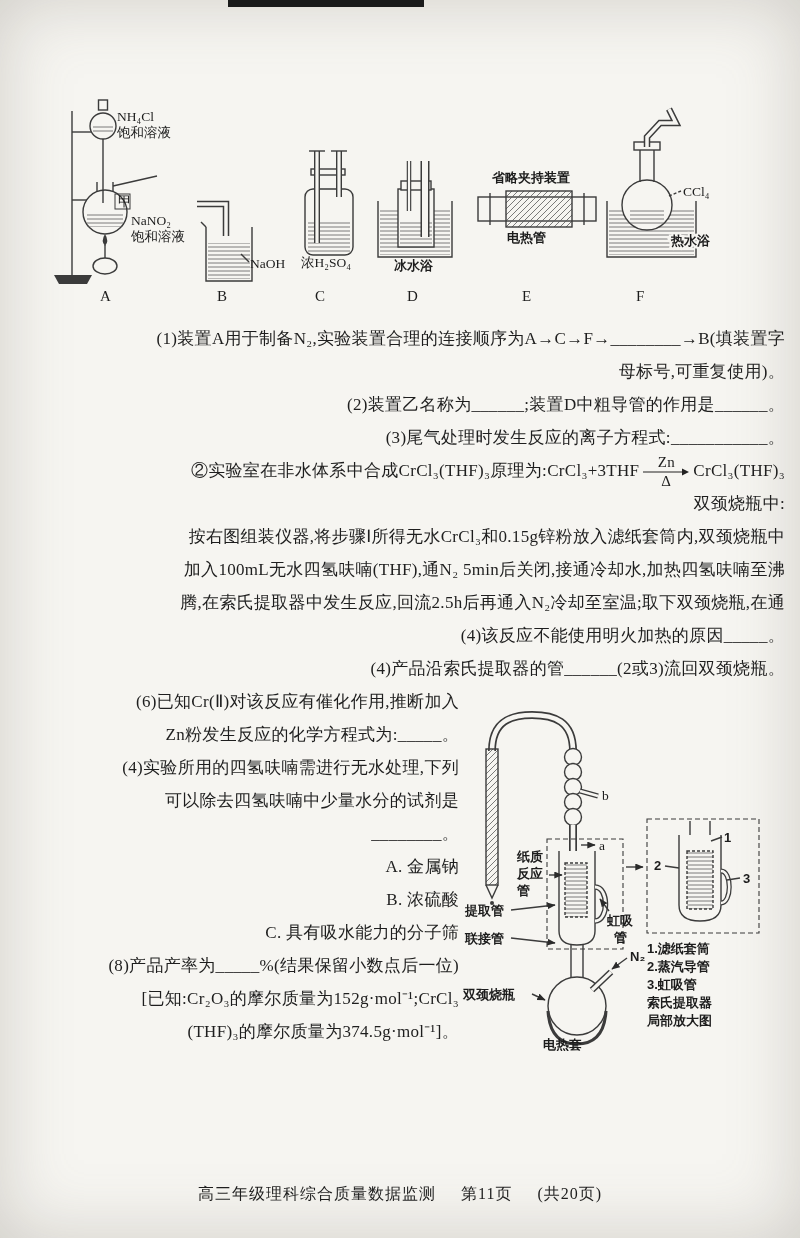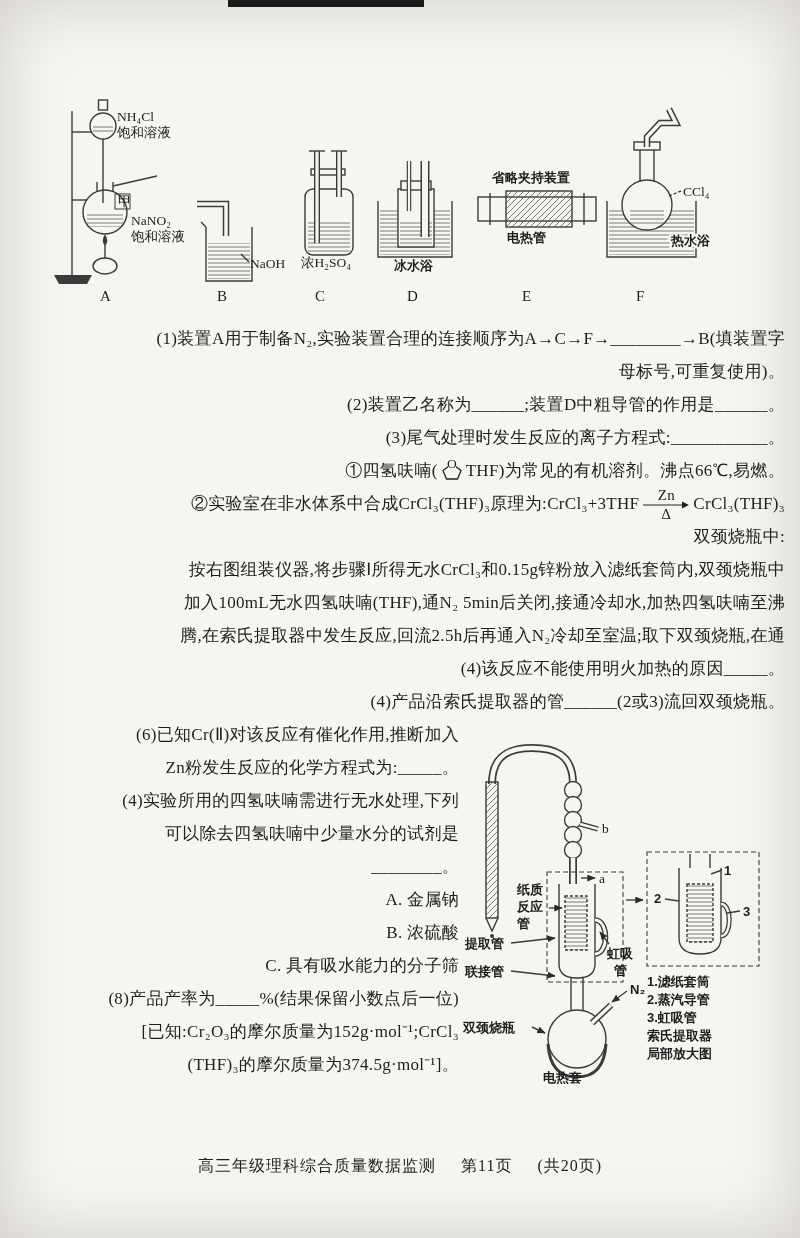--- a/index.html
+++ b/index.html
@@ -16,21 +16,21 @@
   .line { font-size:17px; line-height:33px; height:33px; white-space:nowrap; letter-spacing:0.3px;text-align:right; }
   .ind1 { padding-left:15px; }
   .ind2 { padding-left:18px; }
   .bottom { display:flex; }
   .leftcol { flex:0 0 374px; width:374px; }
   .rightcol { flex:1; }
   .soxhlet { display:block; margin-top:14px; }
   .thf { vertical-align:-4px; margin:0 2px; }
   .rxn { display:inline-flex; flex-direction:column; align-items:center; vertical-align:middle; margin:0 4px; line-height:normal; }
   .rxt { font-size:15px; line-height:11px; font-family:"Liberation Serif", serif; }
-  .footer { position:absolute; top:1156px; left:0; width:100%; text-align:center; font-size:16px; letter-spacing:1px; }
+  .footer { position:absolute; top:1184px; left:0; width:100%; text-align:center; font-size:16px; letter-spacing:1px; }
   .footer span { margin:0 10px; }
   svg text { fill:#1c1c1c; font-size:13.5px; }
   .st { font-family:"Liberation Sans", sans-serif; font-weight:bold; font-size:13px; }
   .sr { font-family:"Liberation Serif", serif; }
   .lbl { font-size:15px; }
 </style>
 </head>
 <body>
 
 <div class="page">
@@ -140,27 +140,20 @@
     <text class="st" x="671" y="160" style="paint-order:stroke; stroke:#f6f5f1; stroke-width:4px;">热水浴</text>
     <text class="sr lbl" x="636" y="216">F</text>
   </svg>
 
   <div class="content">
     <div class="line">(1)装置A用于制备N₂,实验装置合理的连接顺序为A→C→F→________→B(填装置字</div>
     <div class="line ind1">母标号,可重复使用)。</div>
     <div class="line">(2)装置乙名称为______;装置D中粗导管的作用是______。</div>
     <div class="line">(3)尾气处理时发生反应的离子方程式:___________。</div>
 
-    <div class="line">
-      <span>①四氢呋喃(</span><svg class="thf" width="24" height="20" viewBox="0 0 24 20">
-          <polygon points="12,4 21,10.5 17.5,19 6.5,19 3,10.5" fill="none" stroke="#222222" stroke-width="1.3"></polygon>
-          <rect x="8" y="0" width="8" height="9" fill="#f6f5f1" stroke="none"></rect>
-          <text x="12" y="8" text-anchor="middle" font-size="9" fill="#222222">O</text>
-        </svg><span>THF)为常见的有机溶剂。沸点66℃,易燃。</span>
-    </div>
 
     <div class="line">
       <span>②实验室在非水体系中合成CrCl₃(THF)₃原理为:CrCl₃+3THF</span><span class="rxn">
           <span class="rxt">Zn</span>
           <svg width="46" height="8" viewBox="0 0 46 8">
             <line x1="0" y1="4" x2="39" y2="4" stroke="#222222" stroke-width="1.2"></line>
             <polygon points="39,0.5 46,4 39,7.5" fill="#222222"></polygon>
           </svg>
           <span class="rxt">Δ</span>
         </span><span>CrCl₃(THF)₃</span>

